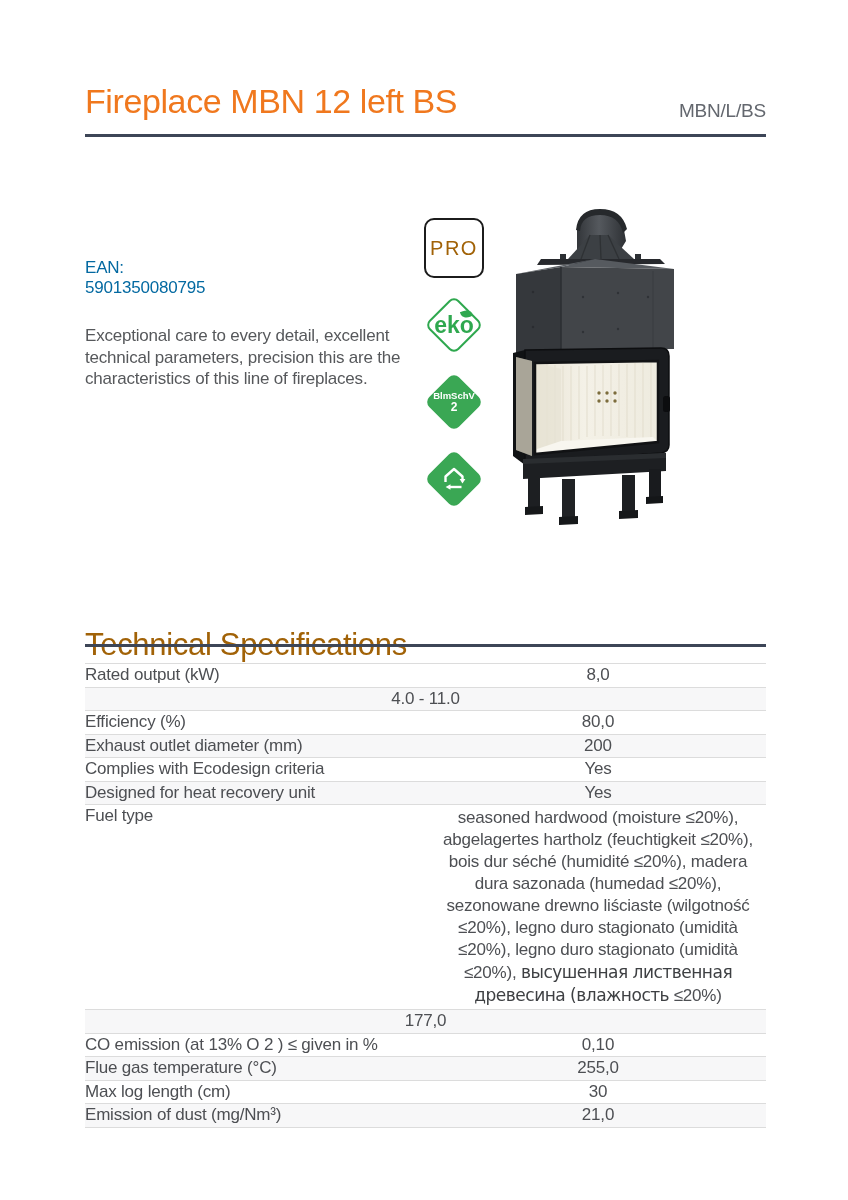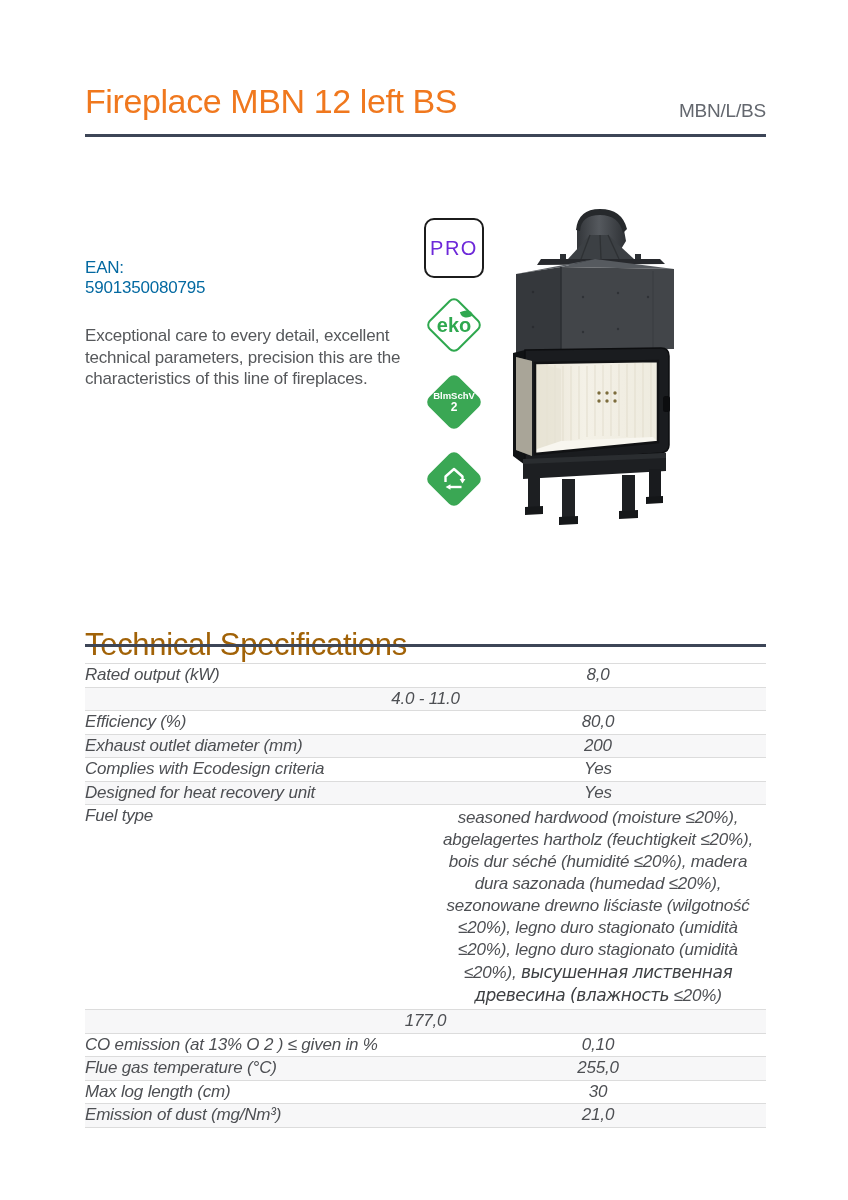--- a/index.html
+++ b/index.html
@@ -27,43 +27,43 @@
     line-height:21.5px; color:#56585b;
   }
   
   .badges { position:absolute; left:423px; top:218px; width:62px;
     display:flex; flex-direction:column; gap:17px; align-items:center; }
   .badge { position:relative; width:60px; height:60px; }
   .badge-pro {
     border:2.5px solid #1c1c1c; border-radius:10px; display:flex;
     align-items:center; justify-content:center; background:#fff;
   }
-  .badge-pro span { font-size:20px; letter-spacing:1.5px; color:#6d28d9; font-weight:400; }
+  .badge-pro span { font-size:20px; letter-spacing:1.5px; color:#a16207; font-weight:400; }
   .diamond-outline, .diamond-fill {
     position:absolute; left:50%; top:50%; width:42px; height:42px;
     transform:translate(-50%,-50%) rotate(45deg); border-radius:7px;
   }
   .diamond-outline { border:2px solid #2fa84f; background:#fff; }
   .diamond-fill { background:#3aa754; }
   .badge-label { position:absolute; inset:0; display:flex; flex-direction:column;
     align-items:center; justify-content:center; text-align:center; }
-  .eko-text { color:#2fa84f; font-weight:700; font-size:20px; letter-spacing:0; }
+  .eko-text { color:#2fa84f; font-weight:700; font-size:23px; letter-spacing:0; }
   .eko-leaf { position:absolute; width:11px; height:8px; background:#2fa84f;
     border-radius:0 100% 40% 100%; transform:rotate(-22deg); top:15px; left:37px; }
   .blm-line1 { color:#fff; font-weight:700; font-size:9.5px; letter-spacing:0; line-height:11px; }
   .blm-line2 { color:#fff; font-weight:700; font-size:12px; letter-spacing:0; line-height:13px; }
   
   .fireplace { position:absolute; left:503px; top:197px; width:200px; height:330px; }
   
   .section-title {
     position:absolute; left:85px; top:628px; font-size:31px; line-height:34px;
     color:#a16207; font-weight:500; letter-spacing:-0.3px;
   }
   .spec-table { position:absolute; left:85px; top:663px; width:681px;
-    border-top:1px solid #dcdcdc; font-size:17px;font-style:italic; }
+    border-top:1px solid #dcdcdc; font-size:17px; }
   .spec-row { display:flex; border-bottom:1px solid #dcdcdc; padding:2px 0; line-height:18.5px; }
   .spec-row:nth-child(even) { background:#f7f7f8; }
   .spec-label { width:345px; padding-right:8px; flex:none; }
   .spec-value { flex:1; text-align:center; }
   .fuel-value { line-height:22px; }
   .cyr { font-family:"DejaVu Sans","Liberation Sans",sans-serif; color:#3e4043; letter-spacing:-0.5px; }
 </style>
 </head>
 <body>
 

